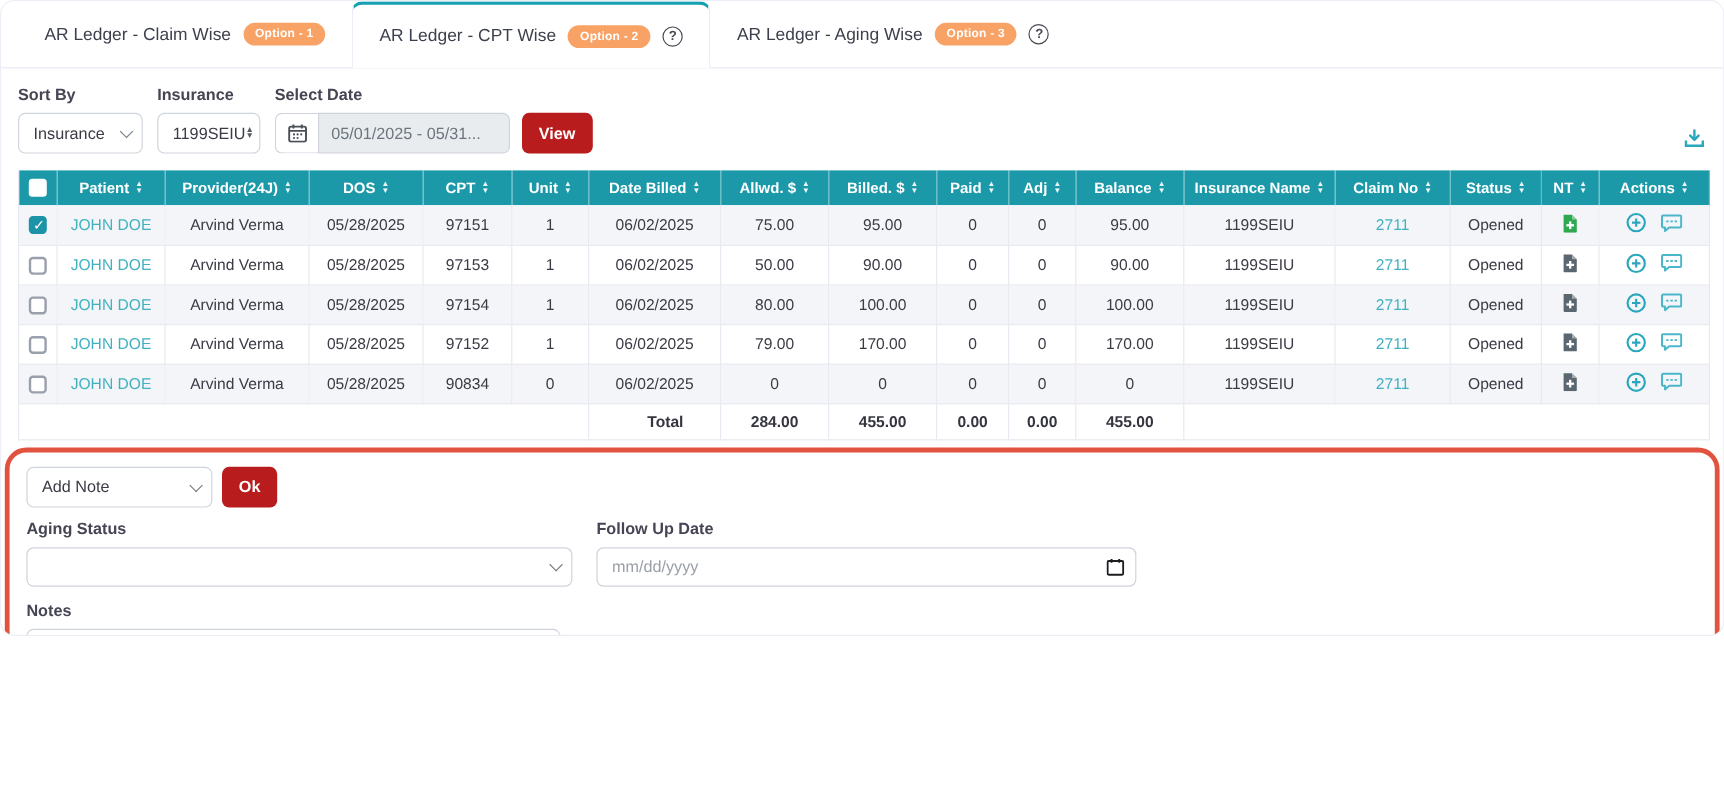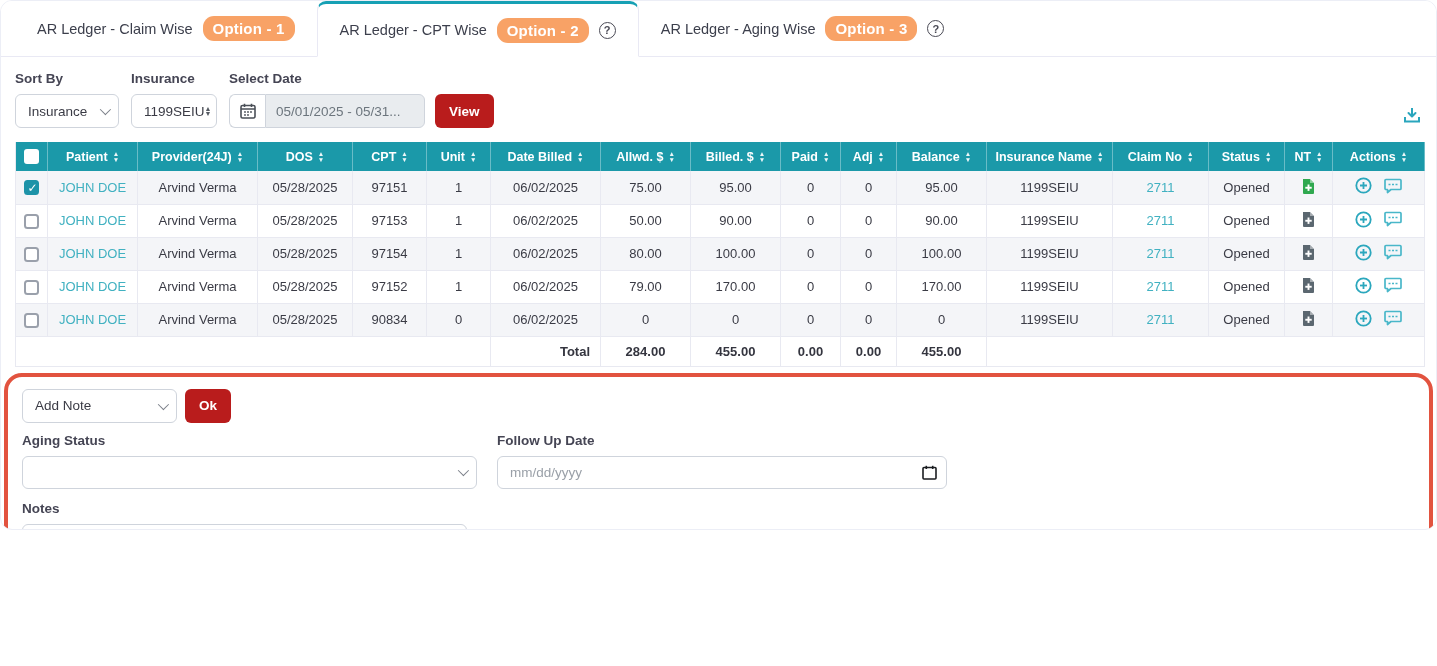--- a/index.html
+++ b/index.html
@@ -3,21 +3,21 @@
 <meta charset="utf-8">
 <style>
   * { margin:0; padding:0; box-sizing:border-box; }
   html,body { width:1437px; height:666px; background:#fff; font-family:"Liberation Sans","DejaVu Sans",sans-serif; color:#3a3b45; }
   .page { width:1437px; height:530px; background:#fff; border:1px solid #eceef6; border-radius:12px; overflow:hidden; position:relative; }
 
   
   .tabbar { display:flex; align-items:flex-end; height:56px; border-bottom:1px solid #e9e9f4; padding-left:14px; background:#fff; }
   .tab { display:flex; align-items:center; gap:10px; padding:0 22px; height:55px; font-size:14.5px; font-weight:500; color:#3c3f4c; cursor:pointer; white-space:nowrap; }
   .tab.active { background:#fff; border:1px solid #e9e9f4; border-top:3px solid #16a0b4; border-bottom:1px solid #fff; border-radius:9px 9px 0 0; margin-bottom:-1px; height:56px; }
-  .badge { background:#f8a266; color:#fff; font-size:15px; font-weight:700; padding:4px 10px; border-radius:11px; letter-spacing:.2px; }
+  .badge { background:#f8a266; color:#fff; font-size:10px; font-weight:700; padding:4px 10px; border-radius:11px; letter-spacing:.2px; }
   .help { width:17px; height:17px; border:1.6px solid #4a4a55; border-radius:50%; display:inline-flex; align-items:center; justify-content:center; font-size:11px; font-weight:700; color:#4a4a55; }
 
   
   .filters { padding:14px 14px 0 14px; }
   .filter-labels { display:flex; font-size:13.5px; font-weight:600; color:#454554; margin-bottom:8px; }
   .fl-sort { width:116px; } .fl-ins { width:98px; }
   .filter-controls { display:flex; align-items:center; }
   .sel { border:1px solid #cfd4dc; border-radius:6px; background:#fff; height:34px; display:flex; align-items:center; justify-content:space-between; padding:0 10px 0 12px; font-size:13.5px; color:#3a3b45; cursor:pointer; }
   .sel-sort { width:104px; margin-right:12px; }
   .sel-ins  { width:86px;  margin-right:12px; }
@@ -35,21 +35,21 @@
   .tablewrap { padding:14px 14px 0 14px; }
   table { border-collapse:collapse; table-layout:fixed; width:1409px; font-size:13px; }
   thead th { background:#1b99a9; color:#fff; font-weight:700; font-size:12.5px; height:29px; padding:0 4px; border-right:1px solid rgba(255,255,255,.35); cursor:pointer; }
   thead th .thin { display:inline-flex; align-items:center; justify-content:center; gap:5px; width:100%; }
   .sort { display:inline-flex; flex-direction:column; line-height:5.5px; font-size:6.5px; color:rgba(255,255,255,.92); }
   tbody td { height:33px; text-align:center; border-bottom:1px solid #e8e9f1; border-right:1px solid #e8e9f1; padding:0 4px; color:#3a3b45; overflow:hidden; white-space:nowrap; }
   tbody td:first-child, thead th:first-child { border-left:1px solid #e8e9f1; }
   tbody tr:nth-child(odd) td { background:#f4f5f8; }
   tbody tr:nth-child(even) td { background:#fff; }
   tr.total-row td { background:#fff !important; font-weight:700; color:#34353f; height:30px; }
-  .total-label { text-align:right; padding-right:10px !important;padding-left:28px; }
+  .total-label { text-align:center; padding-right:10px !important;padding-left:28px; }
   .link { color:#41b1c1; cursor:pointer; }
   .cbx { display:inline-block; width:15px; height:15px; border:2px solid #9aa0ab; border-radius:3.5px; background:#fff; vertical-align:middle; cursor:pointer; position:relative; }
   .cbx.checked { background:#1d93a8; border-color:#1d93a8; }
   .cbx.checked::after { content:"✓"; position:absolute; left:1.5px; top:-1.5px; color:#fff; font-size:12px; font-weight:700; }
   .hdr-cb { display:inline-block; width:15px; height:15px; background:#fff; border-radius:3px; vertical-align:middle; cursor:pointer; }
   .nt { color:#5b6770; cursor:pointer; display:inline-block; }
   .nt.green { color:#2fa84f; } .nt.gray { color:#5b6770; }
   .act { display:inline-flex; gap:12px; align-items:center; justify-content:center; }
   .icon-btn { cursor:pointer; display:inline-flex; }
 

